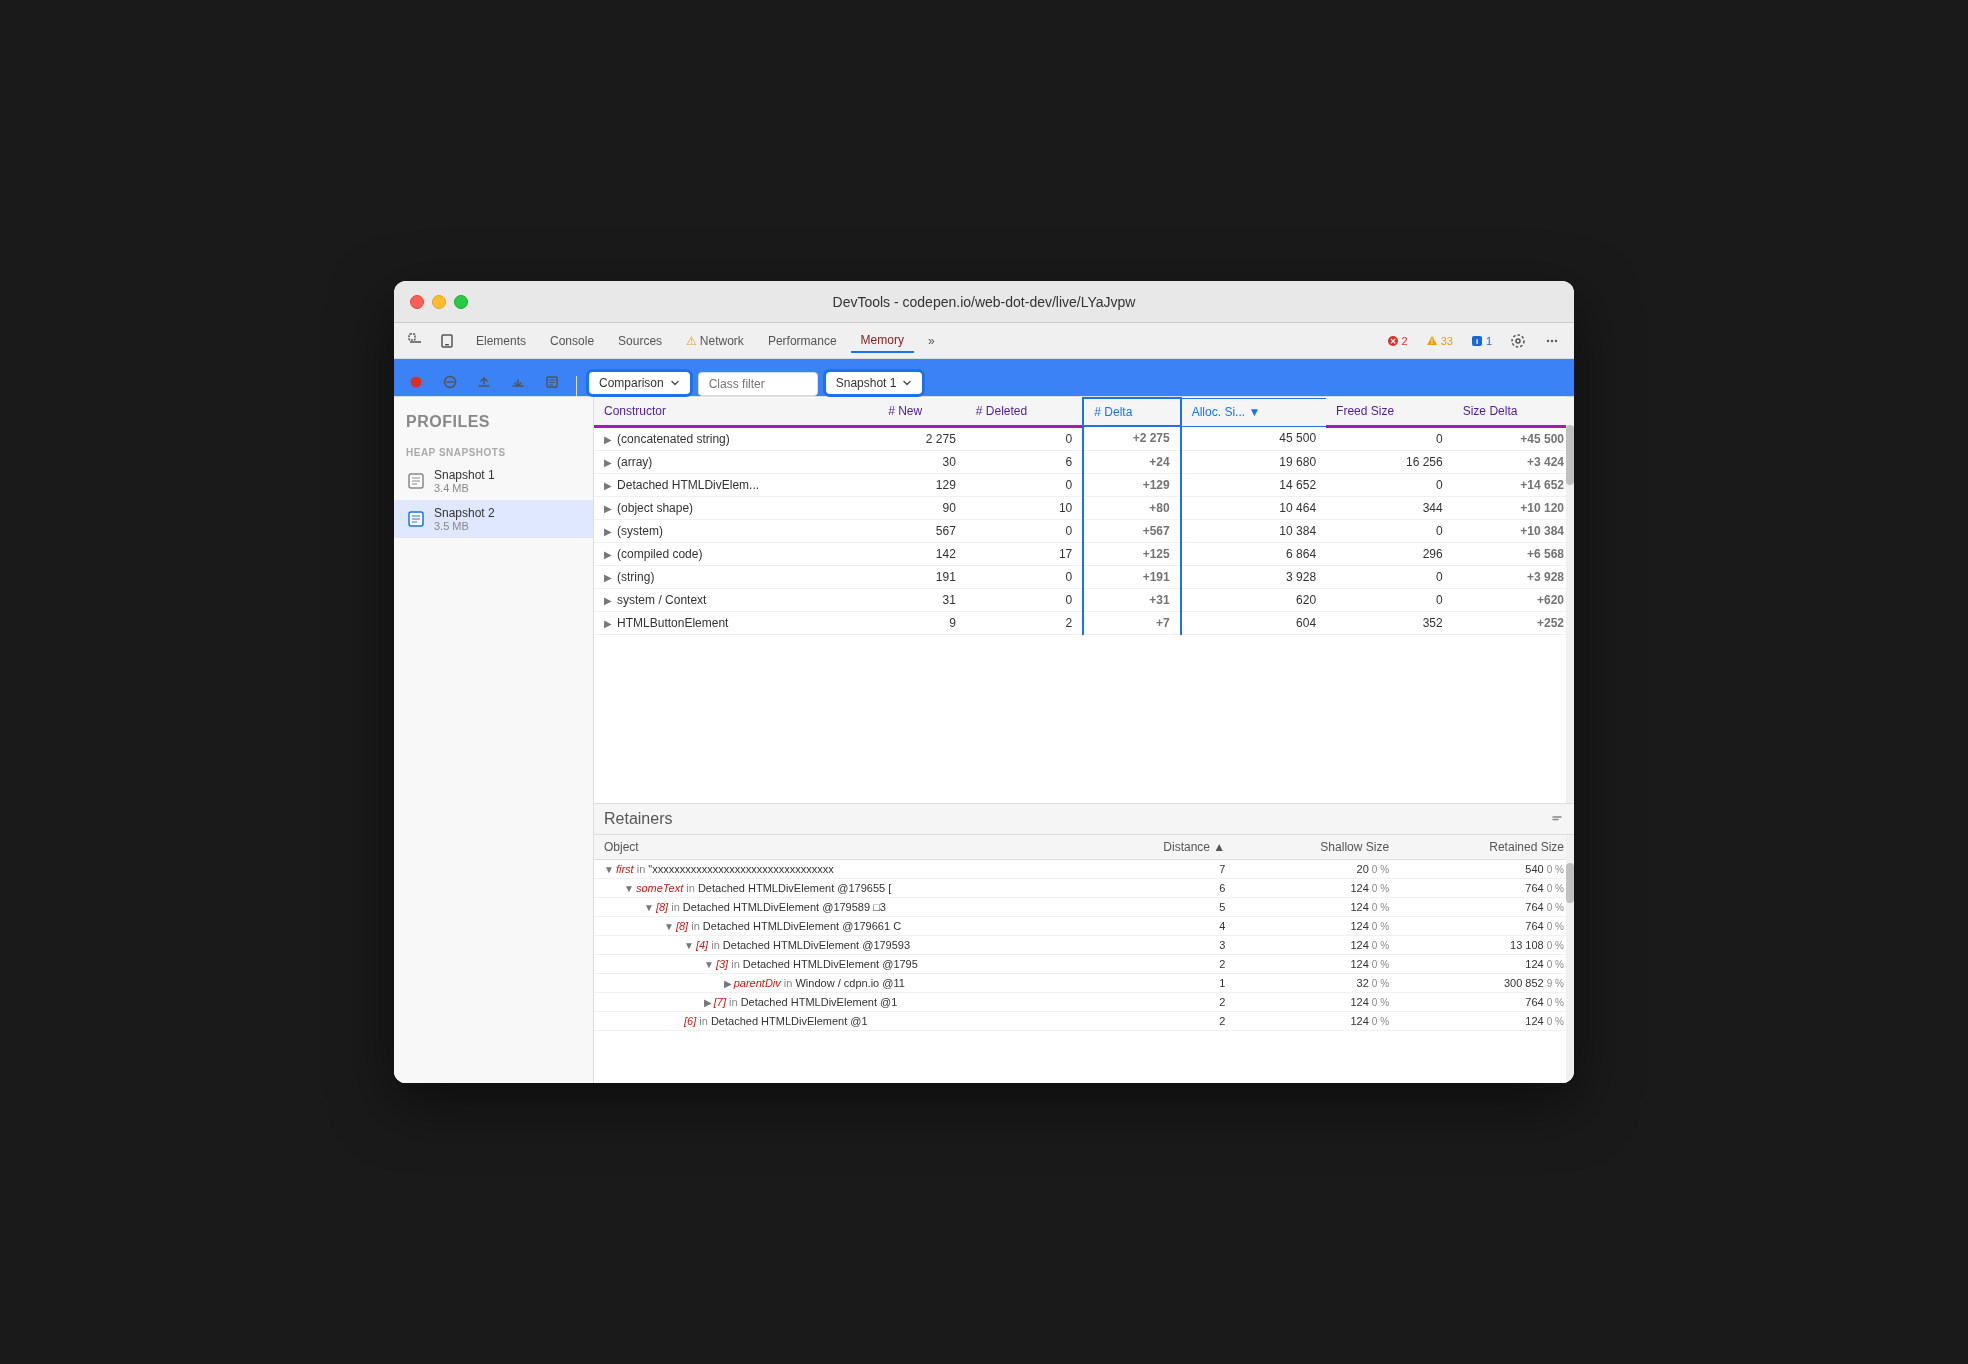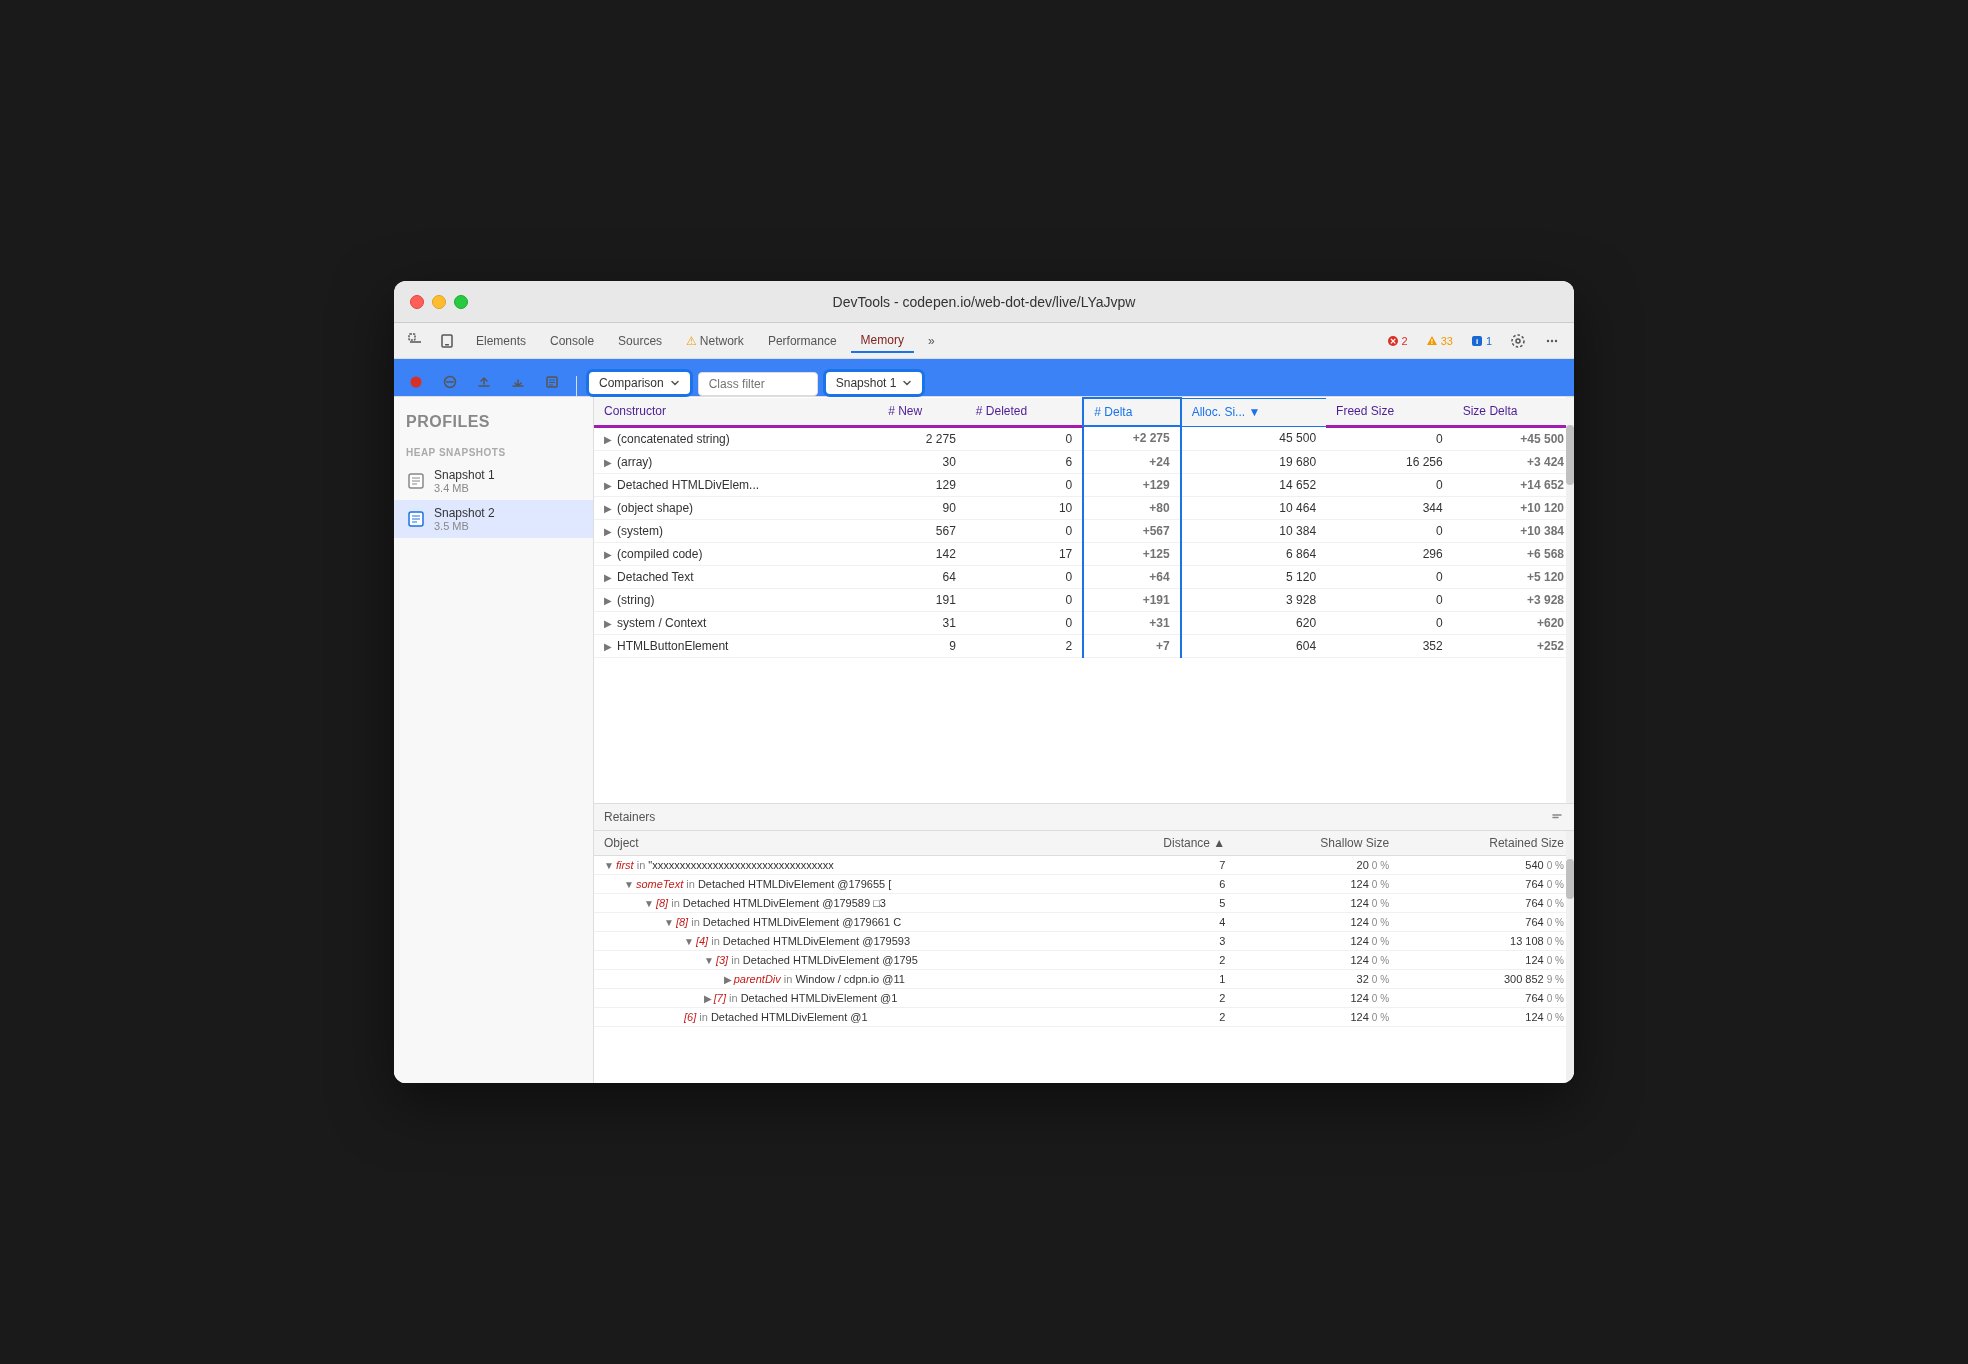--- a/index.html
+++ b/index.html
@@ -265,21 +265,21 @@
     }
     .retainers-section {
       border-top: 1px solid #ddd;
       display: flex;
       flex-direction: column;
       height: 280px;
     }
     .retainers-header {
       background: #f5f5f5;
       padding: 6px 10px;
-      font-size: 12px;
+      font-size: 16px;
       font-weight: 500;
       color: #555;
       border-bottom: 1px solid #ddd;
       display: flex;
       justify-content: space-between;
       align-items: center;
     }
     .retainers-table {
       width: 100%;
       border-collapse: collapse;
@@ -545,29 +545,20 @@
                 <tr>
                   <td><span class="expand-arrow">▶</span> (compiled code)</td>
                   <td class="right">142</td>
                   <td class="right">17</td>
                   <td class="right positive" style="border-left: 2px solid rgb(26, 115, 232); border-right: 2px solid rgb(26, 115, 232);">+125</td>
                   <td class="right">6 864</td>
                   <td class="right">296</td>
                   <td class="right positive">+6 568</td>
                 </tr>
                 <tr>
-                  <td><span class="expand-arrow">▶</span> Detached Text</td>
-                  <td class="right">64</td>
-                  <td class="right">0</td>
-                  <td class="right positive" style="border-left: 2px solid rgb(26, 115, 232); border-right: 2px solid rgb(26, 115, 232);">+64</td>
-                  <td class="right">5 120</td>
-                  <td class="right">0</td>
-                  <td class="right positive">+5 120</td>
-                </tr>
-                <tr>
                   <td><span class="expand-arrow">▶</span> (string)</td>
                   <td class="right">191</td>
                   <td class="right">0</td>
                   <td class="right positive" style="border-left: 2px solid rgb(26, 115, 232); border-right: 2px solid rgb(26, 115, 232);">+191</td>
                   <td class="right">3 928</td>
                   <td class="right">0</td>
                   <td class="right positive">+3 928</td>
                 </tr>
                 <tr>
                   <td><span class="expand-arrow">▶</span> system / Context</td>

